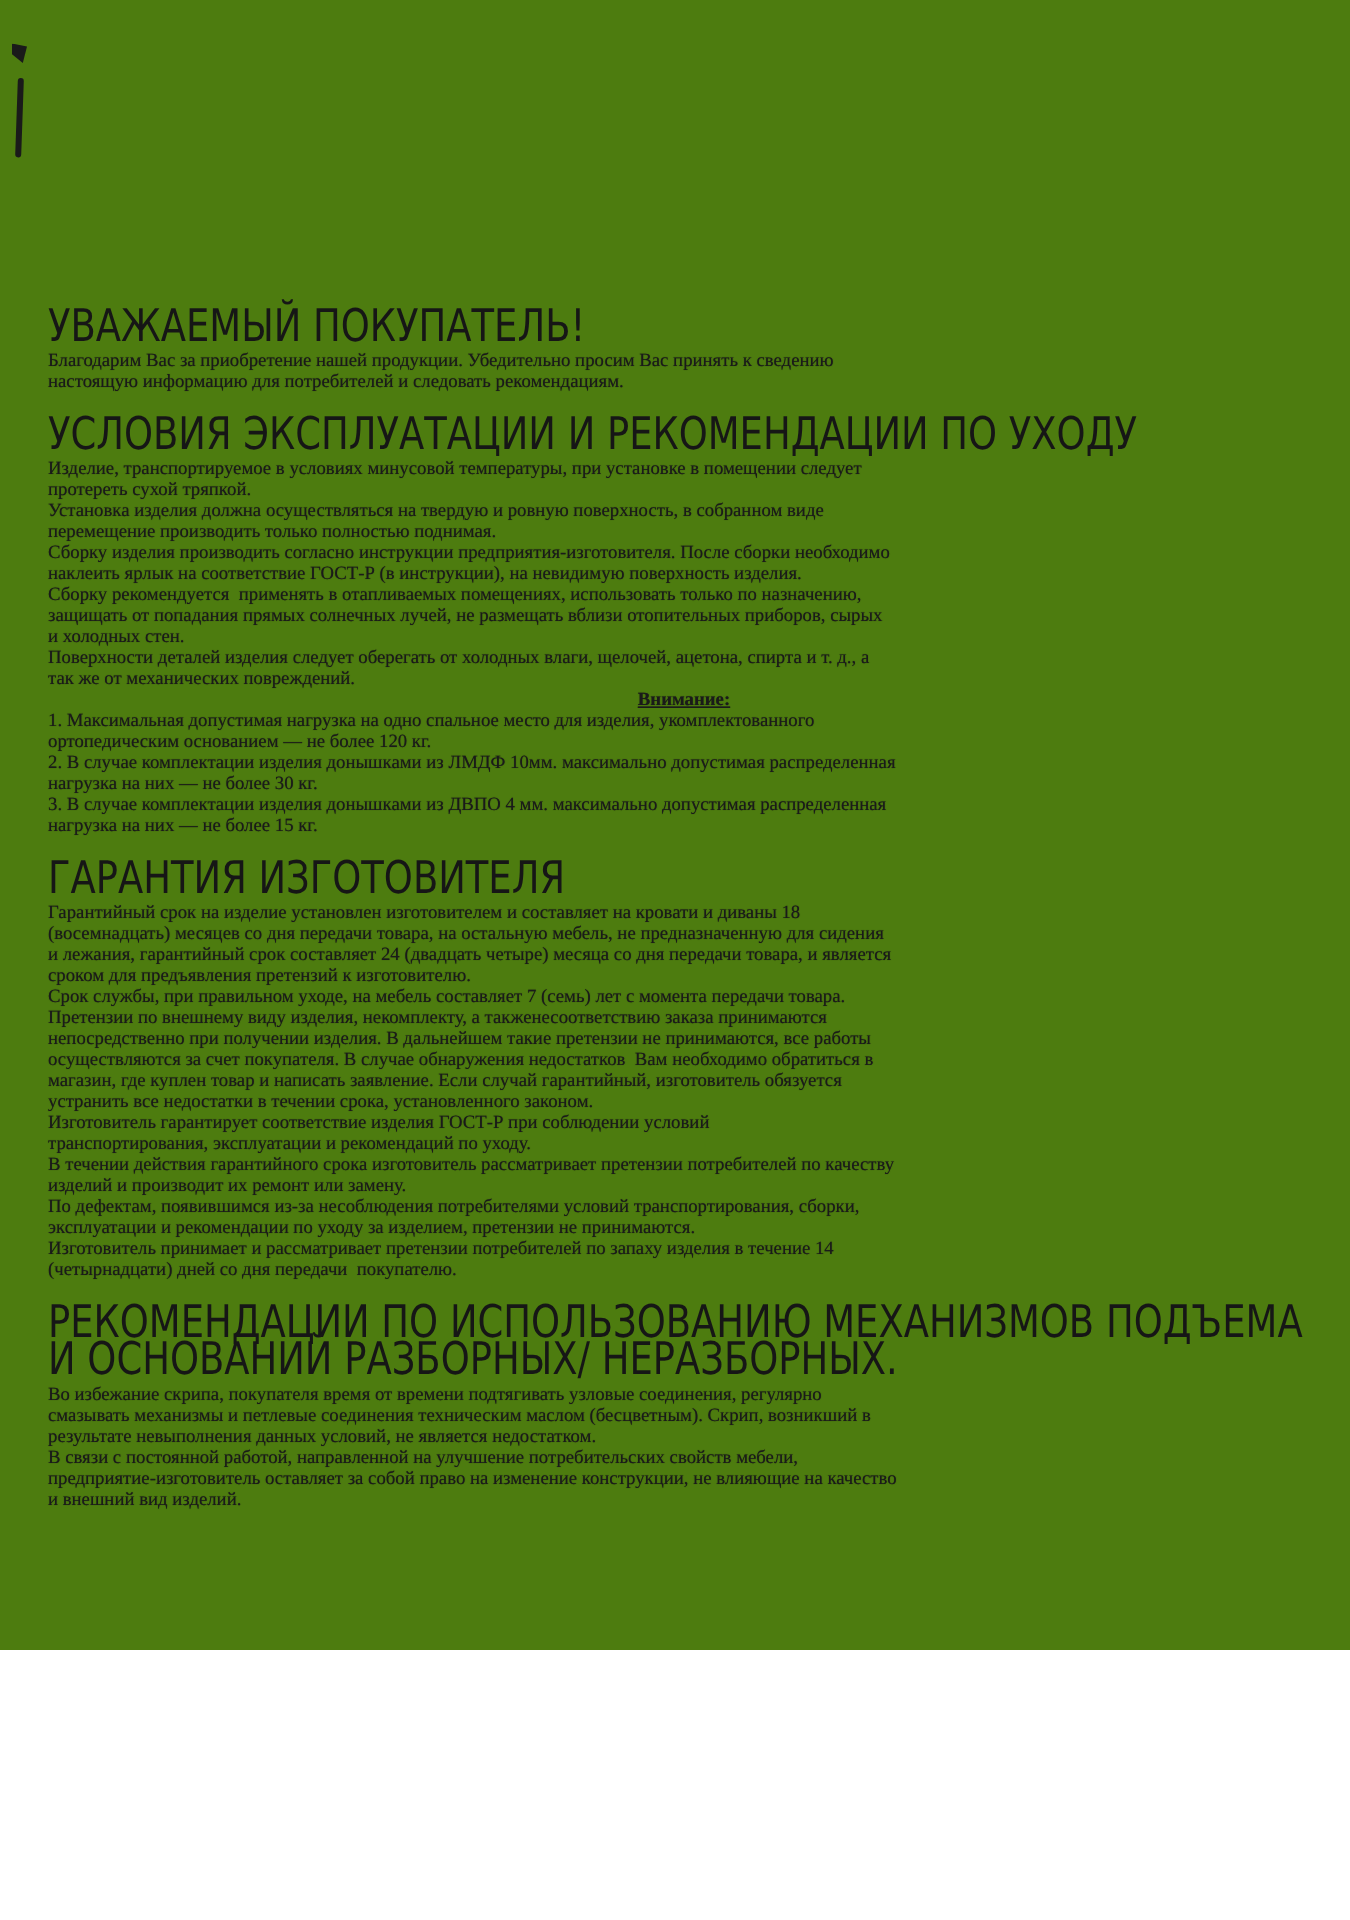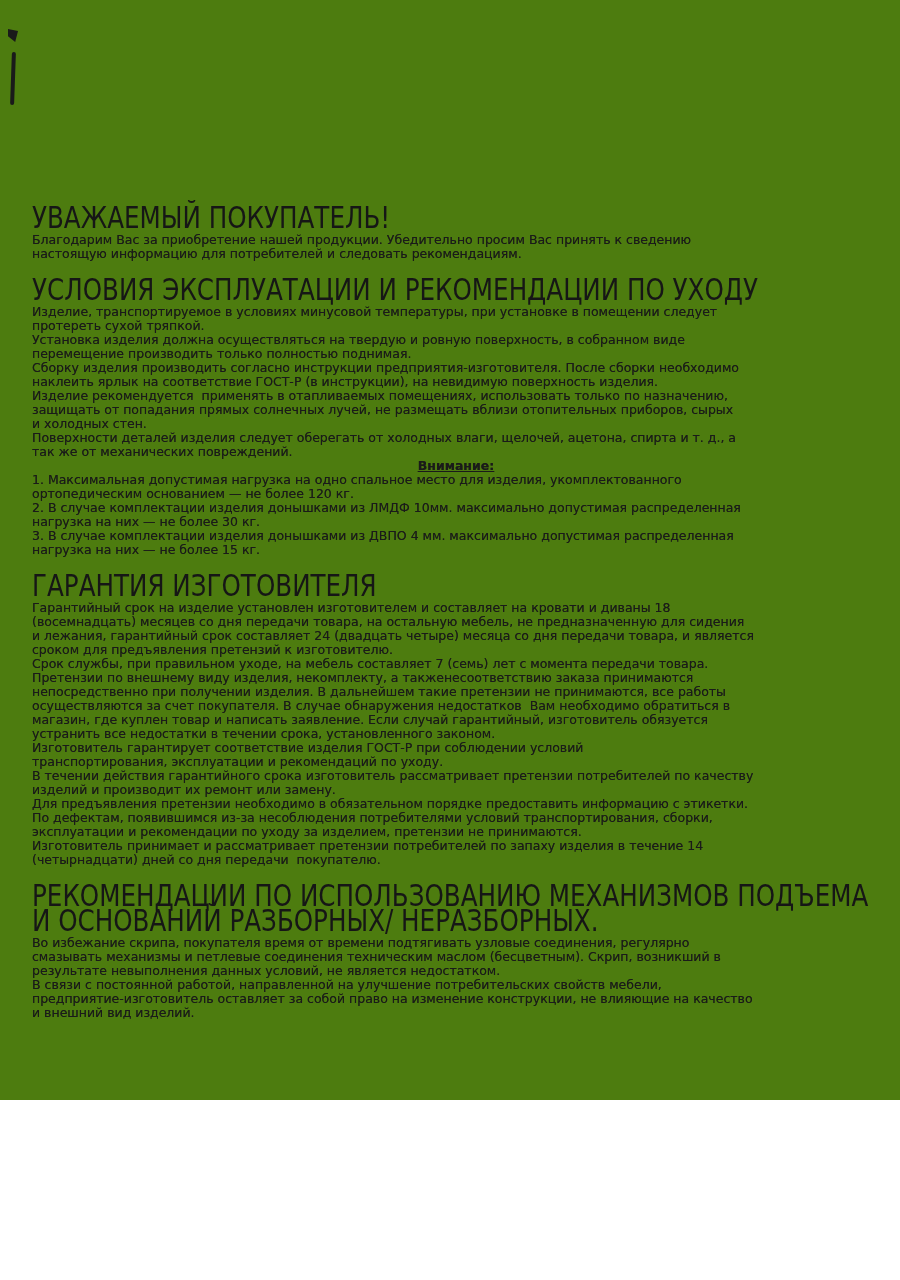--- a/index.html
+++ b/index.html
@@ -42,20 +42,21 @@
   }
   .h.first { margin-top: 0; }
   .h.two-line { line-height: 25px; }
   p {
     margin: 0;
     font-size: 12.5px;
     line-height: 14px;
     white-space: pre;
     color: #1a1a1a;
     text-shadow: 0 0 0.6px rgba(20,20,20,0.65);
+    font-family: Liberation Serif, serif;
   }
   p.attention {
     font-weight: 700;
     text-decoration: underline;
     text-align: center;
   }
   section { margin: 0; padding: 0; }
 </style>
 </head>
 <body>
@@ -72,21 +73,21 @@
   </section>
 
   <section>
     <div class="h">УСЛОВИЯ ЭКСПЛУАТАЦИИ И РЕКОМЕНДАЦИИ ПО УХОДУ</div>
     <p>Изделие, транспортируемое в условиях минусовой температуры, при установке в помещении следует
 протереть сухой тряпкой.</p>
     <p>Установка изделия должна осуществляться на твердую и ровную поверхность, в собранном виде
 перемещение производить только полностью поднимая.</p>
     <p>Сборку изделия производить согласно инструкции предприятия-изготовителя. После сборки необходимо
 наклеить ярлык на соответствие ГОСТ-Р (в инструкции), на невидимую поверхность изделия.</p>
-    <p>Изделие рекомендуется  применять в отапливаемых помещениях, использовать только по назначению,
+    <p>Сборку рекомендуется  применять в отапливаемых помещениях, использовать только по назначению,
 защищать от попадания прямых солнечных лучей, не размещать вблизи отопительных приборов, сырых
 и холодных стен.</p>
     <p>Поверхности деталей изделия следует оберегать от холодных влаги, щелочей, ацетона, спирта и т. д., а
 так же от механических повреждений.</p>
     <p class="attention">Внимание:</p>
     <p>1. Максимальная допустимая нагрузка на одно спальное место для изделия, укомплектованного
 ортопедическим основанием — не более 120 кг.</p>
     <p>2. В случае комплектации изделия донышками из ЛМДФ 10мм. максимально допустимая распределенная
 нагрузка на них — не более 30 кг.</p>
     <p>3. В случае комплектации изделия донышками из ДВПО 4 мм. максимально допустимая распределенная
@@ -102,21 +103,20 @@
     <p>Срок службы, при правильном уходе, на мебель составляет 7 (семь) лет с момента передачи товара.</p>
     <p>Претензии по внешнему виду изделия, некомплекту, а такженесоответствию заказа принимаются
 непосредственно при получении изделия. В дальнейшем такие претензии не принимаются, все работы
 осуществляются за счет покупателя. В случае обнаружения недостатков  Вам необходимо обратиться в
 магазин, где куплен товар и написать заявление. Если случай гарантийный, изготовитель обязуется
 устранить все недостатки в течении срока, установленного законом.</p>
     <p>Изготовитель гарантирует соответствие изделия ГОСТ-Р при соблюдении условий
 транспортирования, эксплуатации и рекомендаций по уходу.</p>
     <p>В течении действия гарантийного срока изготовитель рассматривает претензии потребителей по качеству
 изделий и производит их ремонт или замену.</p>
-    <p>Для предъявления претензии необходимо в обязательном порядке предоставить информацию с этикетки.</p>
     <p>По дефектам, появившимся из-за несоблюдения потребителями условий транспортирования, сборки,
 эксплуатации и рекомендации по уходу за изделием, претензии не принимаются.</p>
     <p>Изготовитель принимает и рассматривает претензии потребителей по запаху изделия в течение 14
 (четырнадцати) дней со дня передачи  покупателю.</p>
   </section>
 
   <section>
     <div class="h two-line">РЕКОМЕНДАЦИИ ПО ИСПОЛЬЗОВАНИЮ МЕХАНИЗМОВ ПОДЪЕМА
 И ОСНОВАНИЙ РАЗБОРНЫХ/ НЕРАЗБОРНЫХ.</div>
     <p>Во избежание скрипа, покупателя время от времени подтягивать узловые соединения, регулярно

